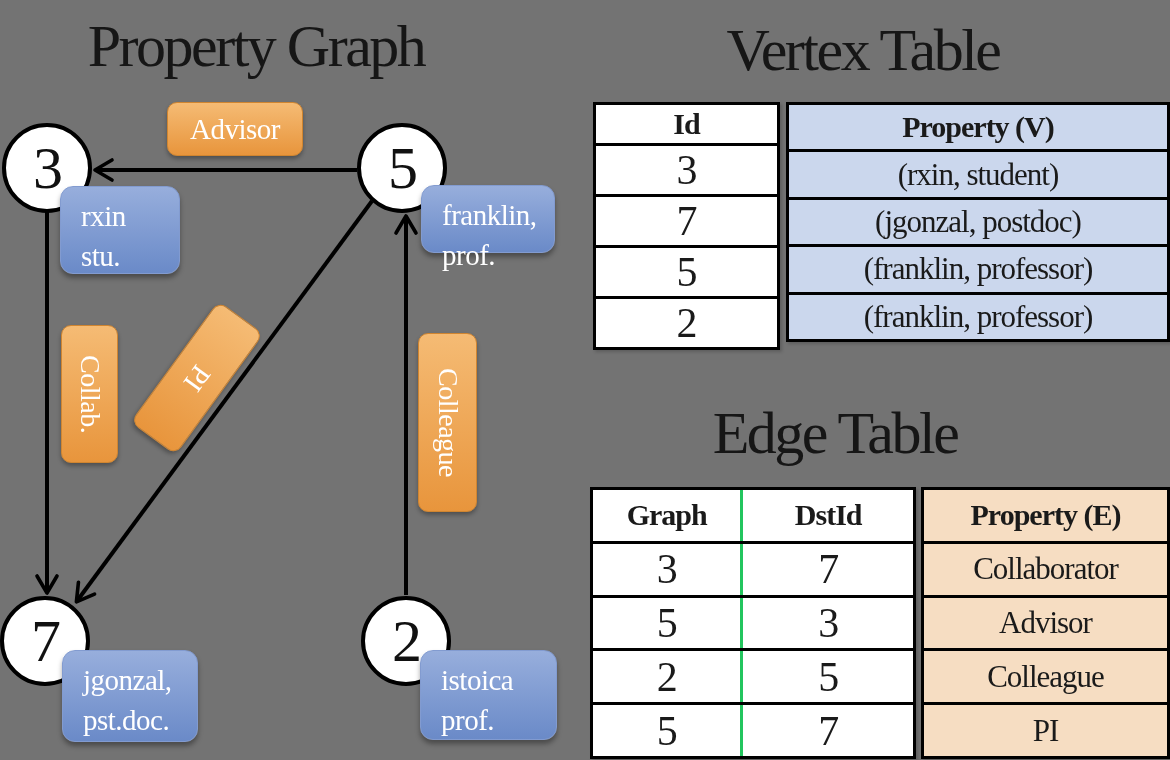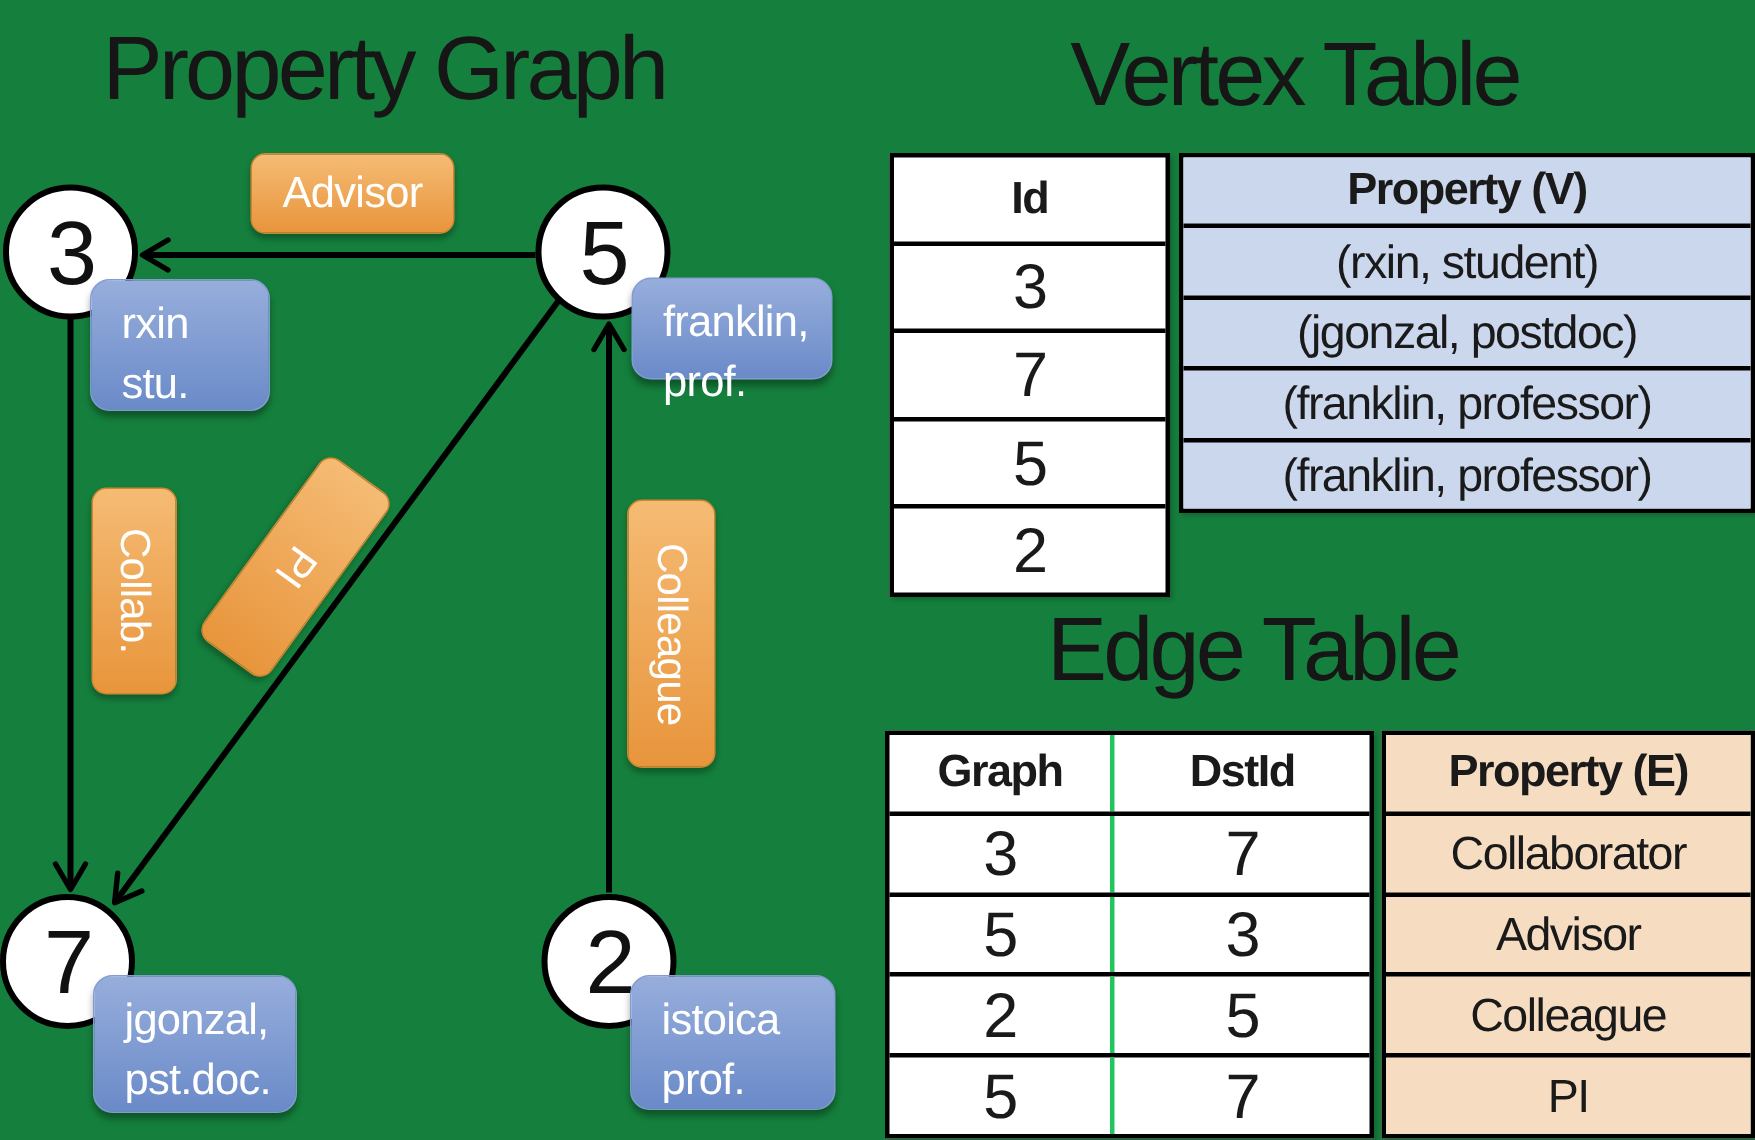--- a/index.html
+++ b/index.html
@@ -1,18 +1,18 @@
 <!DOCTYPE html>
 <html style="--orange-top: #F5BB74; --orange-bottom: #E8953C; --orange-border: #D08530; --blue-top: #97AEDC; --blue-bottom: #6A8AC8; --blue-border: #829BD0; --table-blue: #CBD7ED; --table-tan: #F6DDC2; --edge-stroke: #000000;"><head>
 <meta charset="utf-8">
 <style>
   html,body { margin:0; padding:0; background:#fff; }
   .canvas {
     position:relative; width:1170px; height:760px; overflow:hidden;
-    font-family:Liberation Sans, sans-serif; color:#1a1a1a; background:#15803d;
+    font-family:Liberation Serif, serif; color:#1a1a1a; background:#737373;
   }
   .title {
     position:absolute; text-align:center; font-size:60px; letter-spacing:-2.5px;
     color:#161616; white-space:nowrap; line-height:1;
   }
   svg.edges { position:absolute; left:0; top:0; z-index:1; }
 
   .node-circle {
     position:absolute; z-index:2; width:90px; height:90px; box-sizing:border-box;
     background:#fff; border:4px solid #000; border-radius:50%;
@@ -98,21 +98,21 @@
   </div>
   <div class="blue-box" style="left:62px; top:650px; width:136px; height:92px;">
     <div>jgonzal,</div>
     <div>pst.doc.</div>
   </div>
   <div class="blue-box" style="left:420px; top:650px; width:137px; height:90px;">
     <div>istoica</div>
     <div>prof.</div>
   </div>
 
-  <div class="col-table" style="left:593px; top:102px; width:187px; height:296px;">
+  <div class="col-table" style="left:593px; top:102px; width:187px; height:248px;">
     <div class="cell hdr">Id</div>
     <div class="cell num">3</div>
     <div class="cell num">7</div>
     <div class="cell num">5</div>
     <div class="cell num">2</div>
   </div>
   <div class="col-table" style="left:786px; top:102px; width:384px; height:240px;">
     <div class="cell hdr fill-blue">Property (V)</div>
     <div class="cell prop fill-blue">(rxin, student)</div>
     <div class="cell prop fill-blue">(jgonzal, postdoc)</div>

